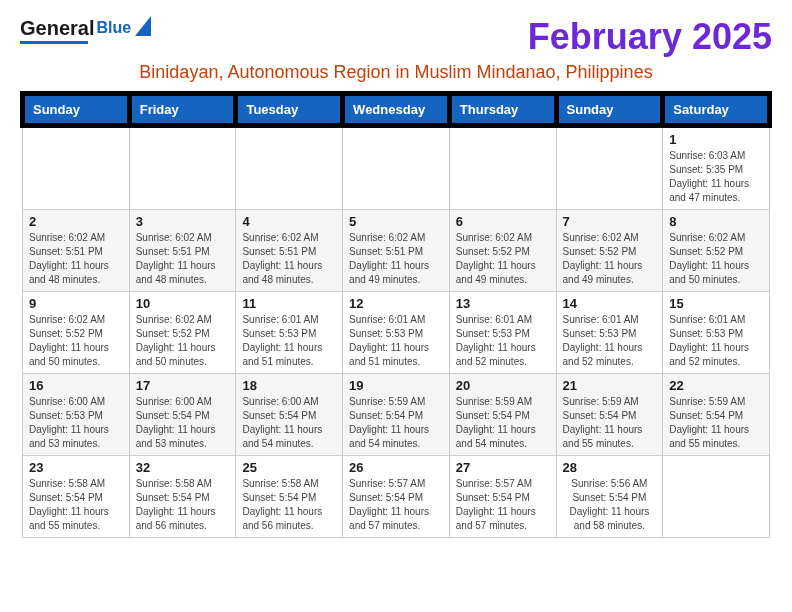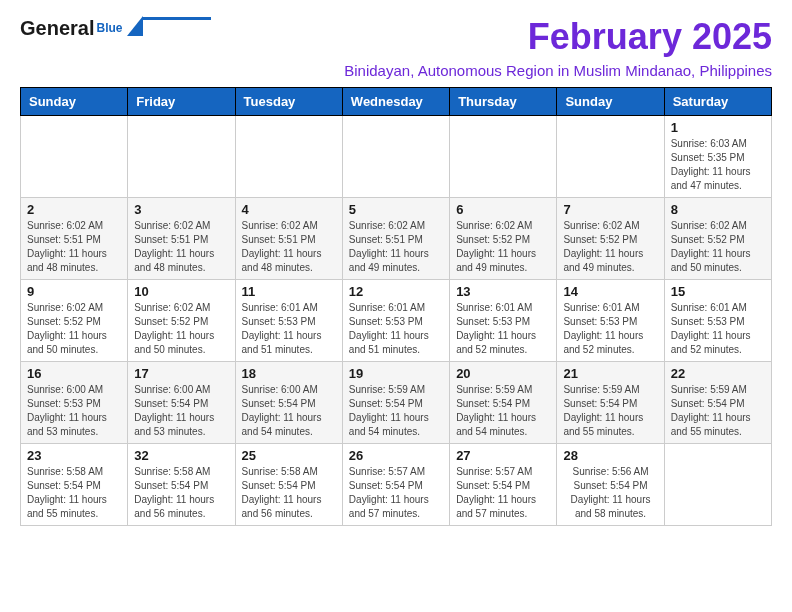--- a/index.html
+++ b/index.html
@@ -1,40 +1,40 @@
 <!DOCTYPE html>
 <html><head>
   <meta charset="utf-8">
   <style>
     * { box-sizing: border-box; margin: 0; padding: 0; }
     body { font-family: Arial, sans-serif; background: #fff; width: 792px; min-height: 612px; }
     .page { width: 792px; padding: 16px 20px; }
     .header-top { display: flex; align-items: flex-start; justify-content: space-between; margin-bottom: 4px; }
-    .logo { display: flex; flex-direction: row; align-items: flex-start; }
+    .logo { display: flex; flex-direction: column; align-items: flex-start; }
     .month-title { font-size: 36px; font-weight: bold; color: #6d28d9; text-align: right; }
-    .subtitle { text-align: right; font-size: 15px; color: #6d28d9; margin-bottom: 8px; }
+    .subtitle { text-align: center; font-size: 18px; color: #c2410c; margin-bottom: 8px; }
     .calendar { width: 100%; border-collapse: collapse; }
-    .calendar th { background: #1565C0; color: #fff; text-align: left; padding: 6px 8px; font-size: 13px; font-weight: bold; border: 1px solid #000000; }
+    .calendar th { background: #1565C0; color: #fff; text-align: left; padding: 6px 8px; font-size: 13px; font-weight: bold; border: 5px solid #000000; }
     .calendar td { border: 1px solid #ccc; vertical-align: top; padding: 4px 6px; width: calc(100%/7); min-height: 80px; font-size: 10.5px; color: #333; background: #fff; }
     .calendar tr:nth-child(even) td { background: #f5f5f5; }
     .day-num { font-size: 13px; font-weight: bold; color: #1a1a1a; display: block; margin-bottom: 2px; }
     .day-info { font-size: 10px; color: #444; line-height: 1.4; }
     .empty { background: #fff !important; }
     .logo-wrapper { display: flex; align-items: center; gap: 2px; }
     .logo-general { font-size: 20px; font-weight: bold; color: #1a1a1a; }
   </style>
 </head>
 <body>
 
 <div class="page">
   <div class="header-top">
     <div class="logo">
       <div class="logo-wrapper">
         <span class="logo-general">General</span>
-          <span style="color:#1565C0;font-size:12px;font-weight:bold;">Blue</span>
+          <span style="color:#1565C0;font-size:16px;font-weight:bold;">Blue</span>
         <span style="display:inline-block;margin-left:2px;vertical-align:middle;">
           <svg width="16" height="20" viewBox="0 0 16 20">
               <polygon points="0,20 16,20 16,0" fill="#1565C0"></polygon>
             </svg>
         </span>
       </div>
       <div style="width:68px;height:3px;background:#1565C0;margin-top:1px;"></div>
     </div>
     <div class="month-title">February 2025</div>
   </div>

